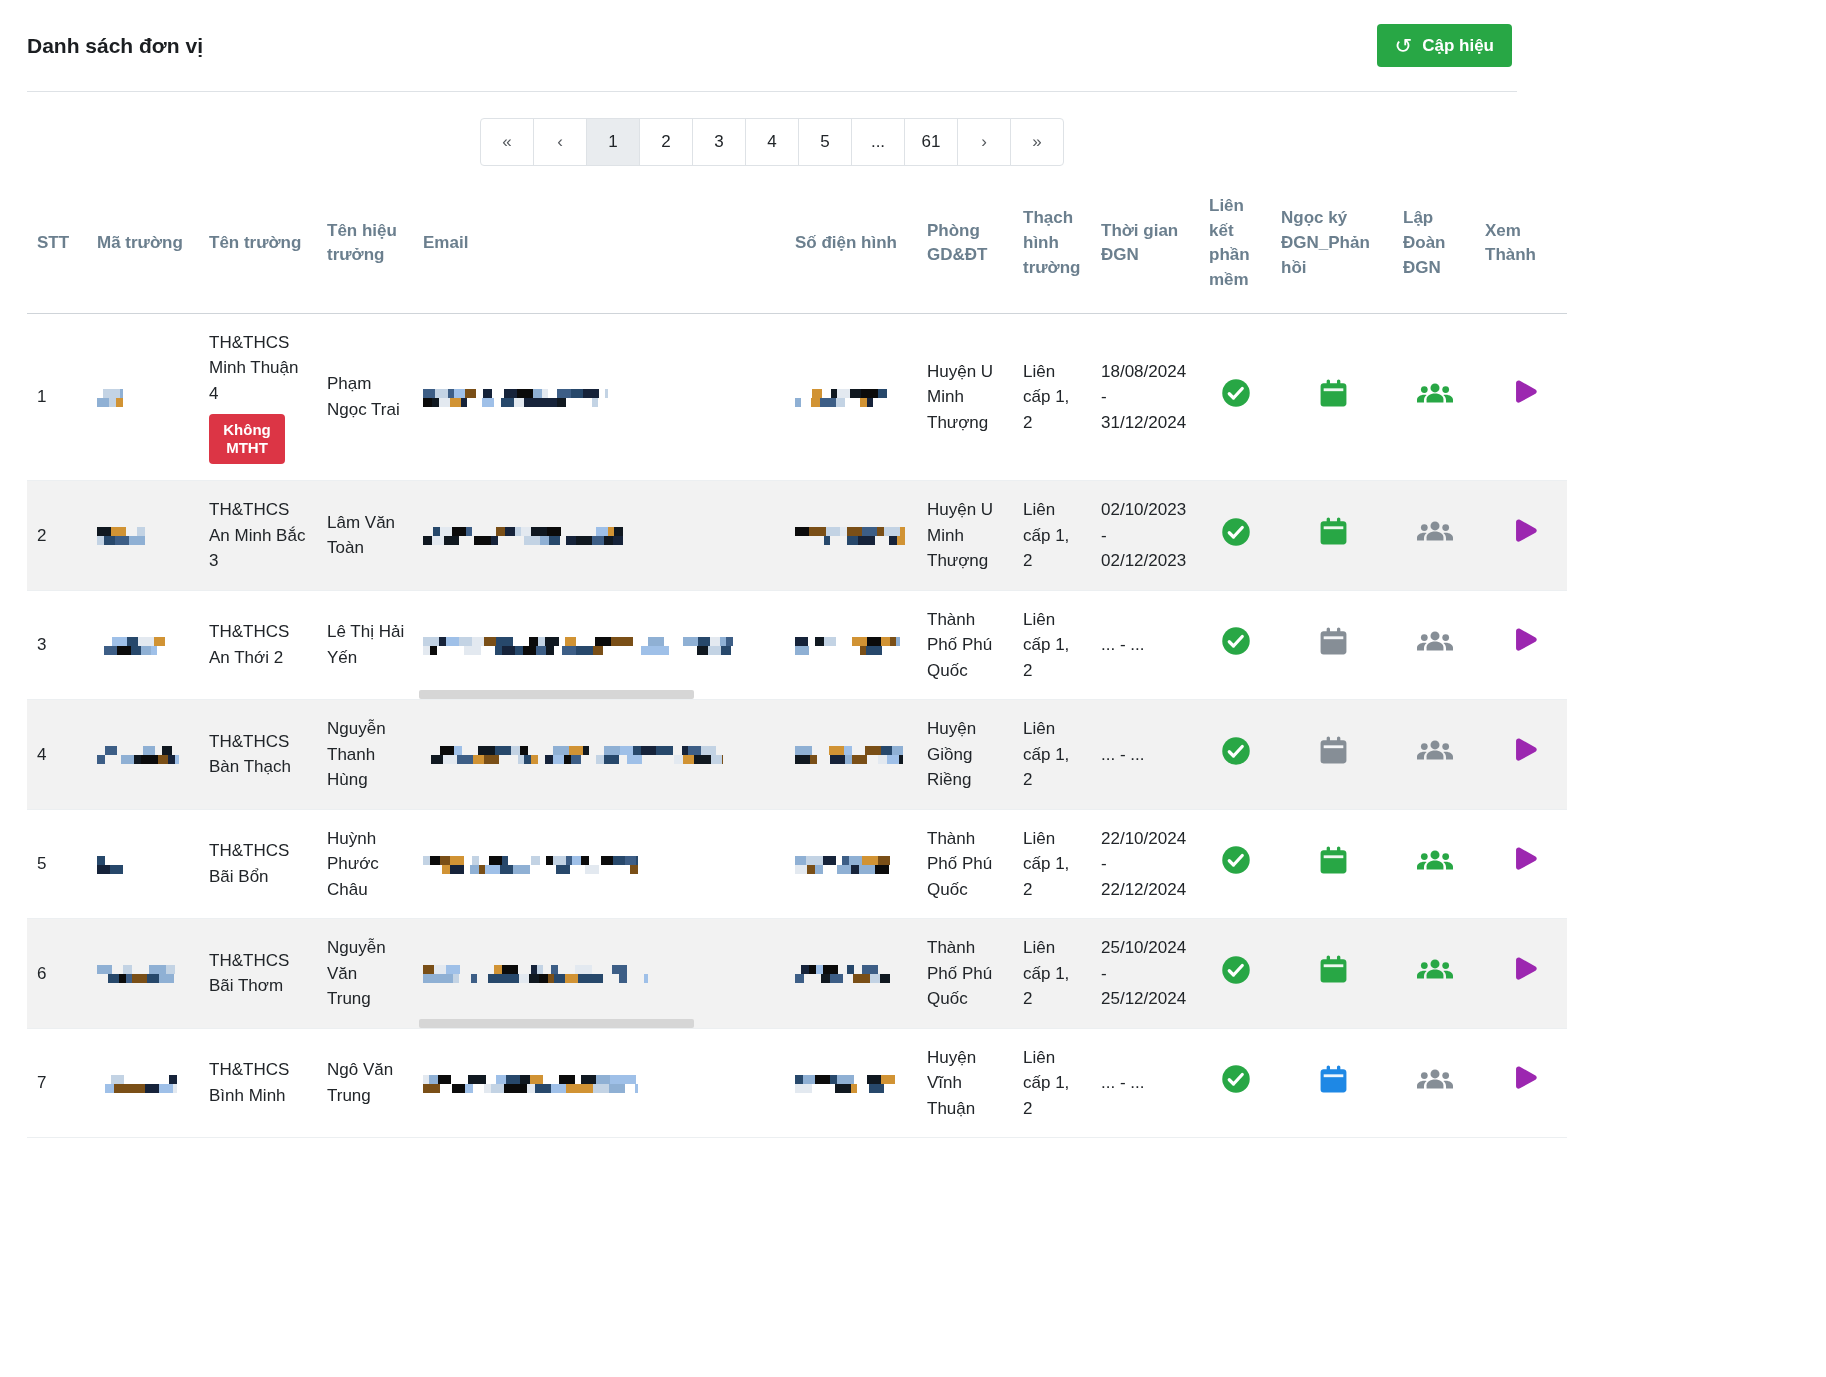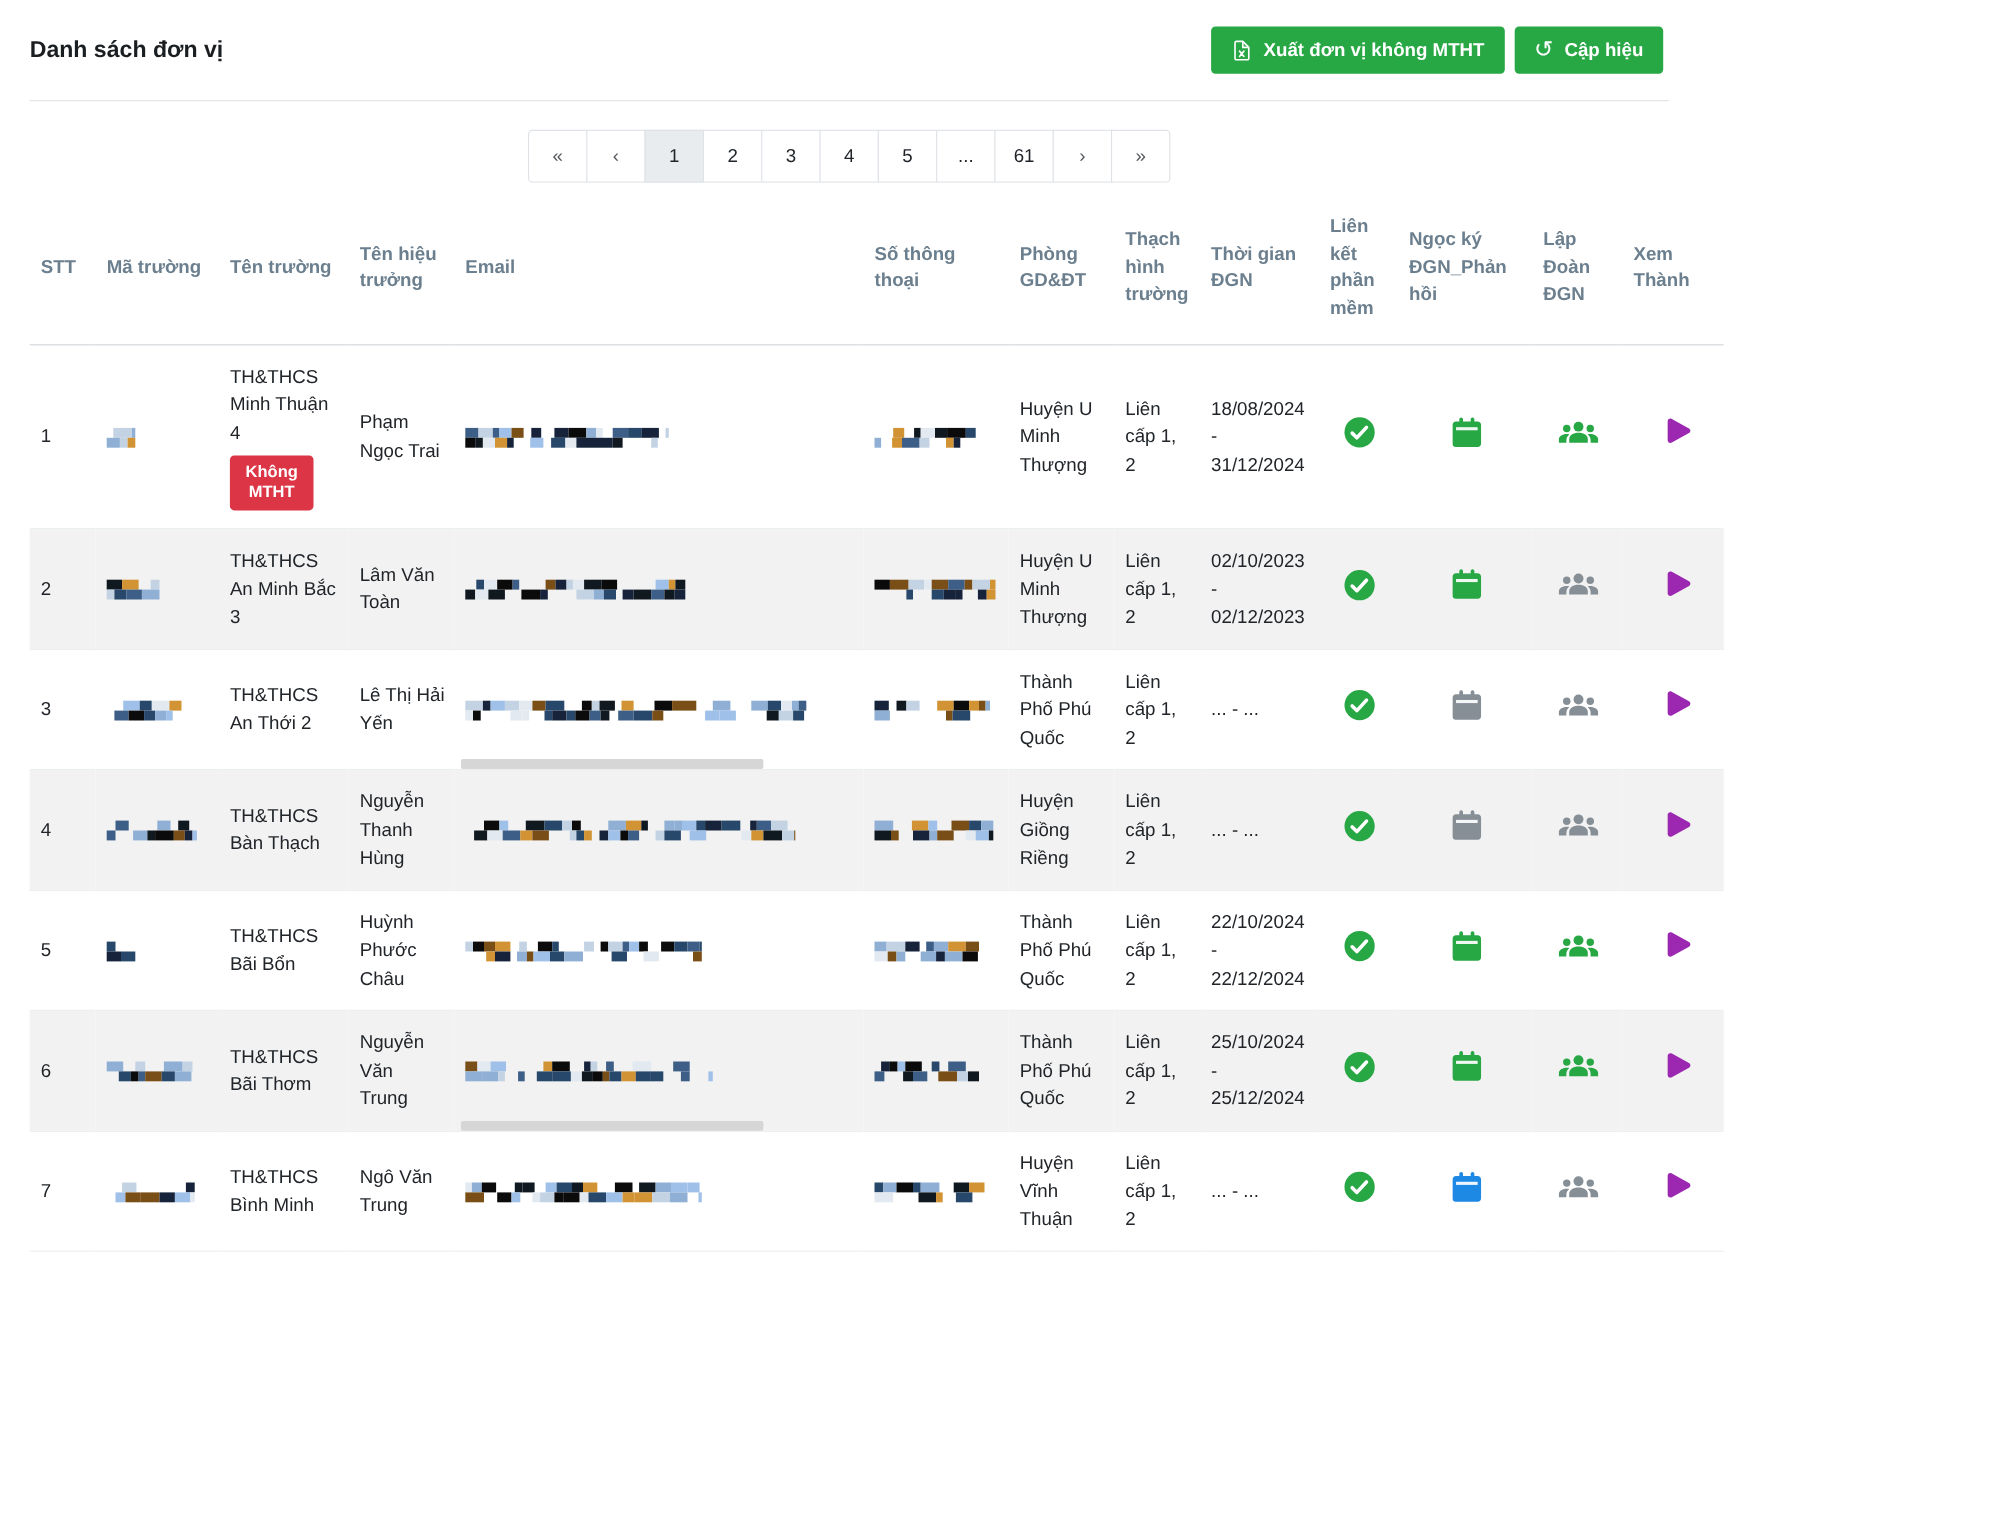--- a/index.html
+++ b/index.html
@@ -50,30 +50,20 @@
   .team-green{color:var(--green)} .team-gray{color:var(--icon_gray)}
 </style>
 </head>
 <body>
 
 <div class="page">
 
   <div class="header-bar">
     <h1>Danh sách đơn vị</h1>
     <div class="toolbar">
-      <button class="btn">
-        <span class="icon-static">
-          <svg viewBox="0 0 24 24" width="20" height="20">
-            <path fill="none" stroke="#fff" stroke-width="1.8" d="M13 2H6a1.5 1.5 0 0 0-1.5 1.5v17A1.5 1.5 0 0 0 6 22h12a1.5 1.5 0 0 0 1.5-1.5V8.5z"></path>
-            <path fill="none" stroke="#fff" stroke-width="1.8" d="M13 2v6.5h6.5"></path>
-            <path stroke="#fff" stroke-width="1.8" stroke-linecap="round" d="M9.4 12.6l4.8 5.8M14.2 12.6l-4.8 5.8"></path>
-          </svg>
-        </span>
-        <span>Xuất đơn vị không MTHT</span>
-      </button>
       <button class="btn">
         <span class="refresh-glyph">↺</span>
         <span>Cập hiệu</span>
       </button>
     </div>
   </div>
 
   <hr class="divider">
 
   <nav class="pagination" id="pagination">
@@ -106,21 +96,21 @@
         <col style="width: 82px;">
         <col style="width: 92px;">
       </colgroup>
     <thead>
         <tr id="headrow">
           <th>STT</th>
           <th>Mã trường</th>
           <th>Tên trường</th>
           <th>Tên hiệu trưởng</th>
           <th>Email</th>
-          <th>Số thông thoại</th>
+          <th>Số điện hình</th>
           <th>Phòng GD&amp;ĐT</th>
           <th>Thạch hình trường</th>
           <th>Thời gian ĐGN</th>
           <th>Liên kết phần mềm</th>
           <th>Ngọc ký ĐGN_Phản hồi</th>
           <th>Lập Đoàn ĐGN</th>
           <th>Xem Thành</th>
         </tr>
       </thead>
     <tbody id="tbody">

